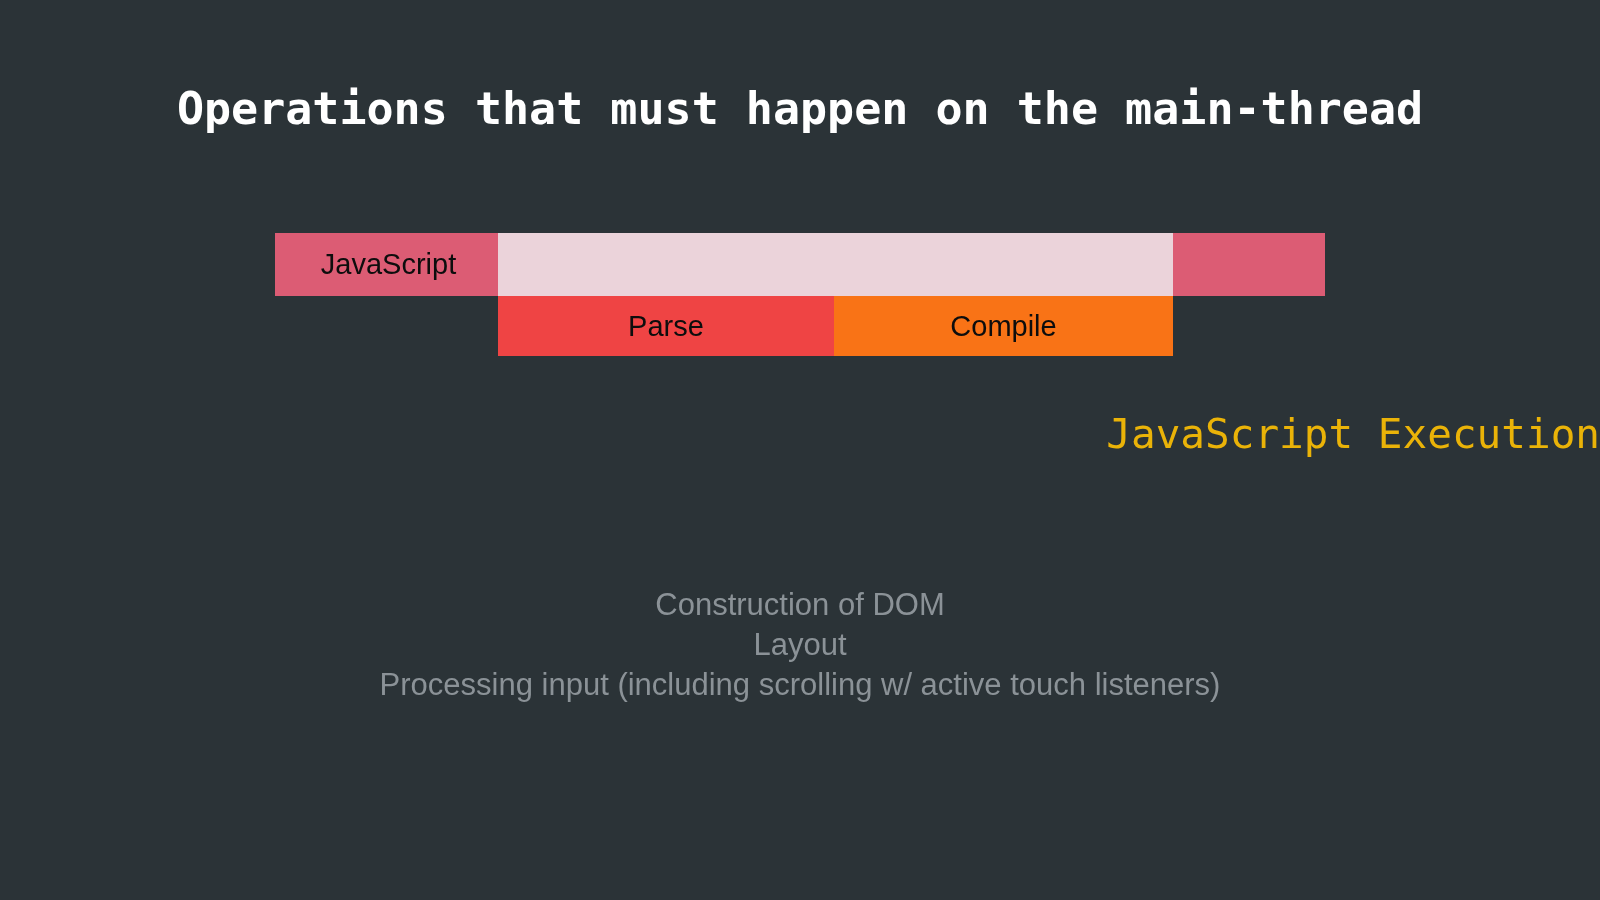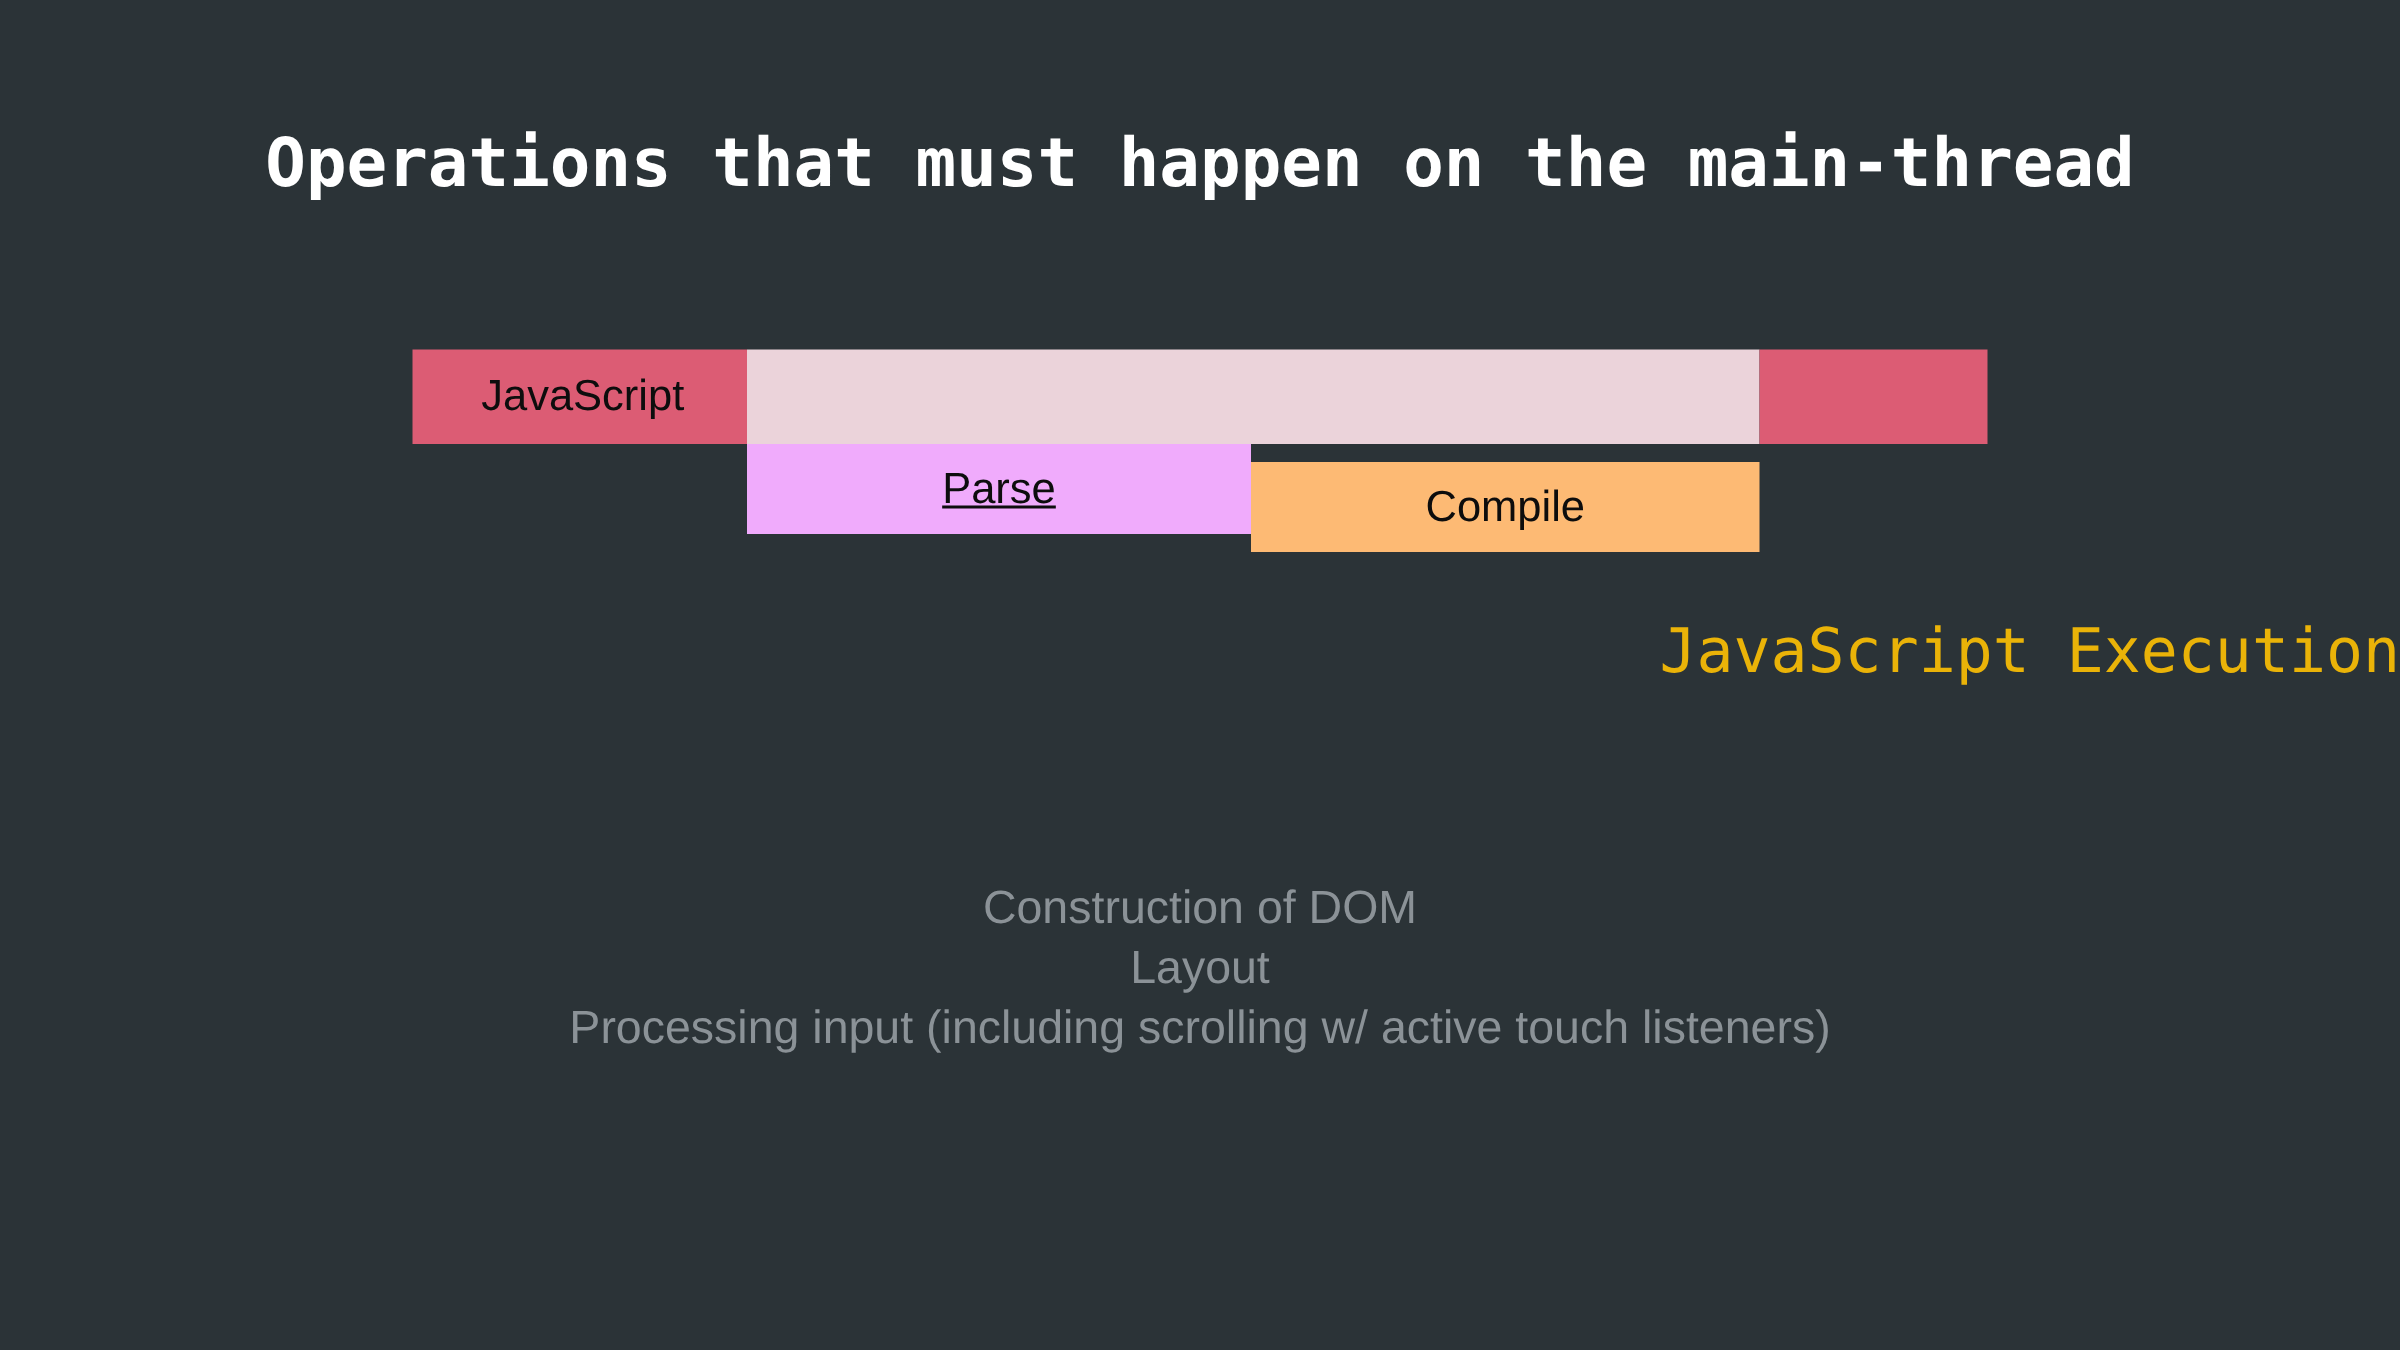--- a/index.html
+++ b/index.html
@@ -113,24 +113,24 @@
     <div class="bar row-top bar-js" style="left: 275px; width: 223px; background: rgb(220, 92, 116); color: rgb(13, 13, 13);">
       <span class="bar-label">JavaScript</span>
     </div>
     <div class="bar row-top bar-spacer" style="left: 498px; width: 675px; background: rgb(235, 211, 218); color: rgb(13, 13, 13);">
       <span class="bar-label"></span>
     </div>
     <div class="bar row-top bar-tail" style="left: 1173px; width: 152px; background: rgb(220, 92, 116); color: rgb(13, 13, 13);">
       <span class="bar-label"></span>
     </div>
 
-    <div class="bar row-bot bar-parse" style="left: 498px; width: 336px; background: #f0abfc; color: rgb(13, 13, 13); text-decoration: underline;">
+    <div class="bar row-bot bar-parse" style="left: 498px; width: 336px; background: #ef4444; color: rgb(13, 13, 13);">
       <span class="bar-label">Parse</span>
     </div>
-    <div class="bar row-bot bar-compile" style="left: 834px; width: 339px; background: #fdba74; color: rgb(13, 13, 13); margin-top: 12px;">
+    <div class="bar row-bot bar-compile" style="left: 834px; width: 339px; background: #f97316; color: rgb(13, 13, 13);">
       <span class="bar-label">Compile</span>
     </div>
 
   </div>
 
   <div class="caption">JavaScript Execution</div>
 
   <div class="notes" style="color: rgb(139, 146, 151);">
     <span class="note-line">Construction of DOM</span>
     <span class="note-line">Layout</span>

